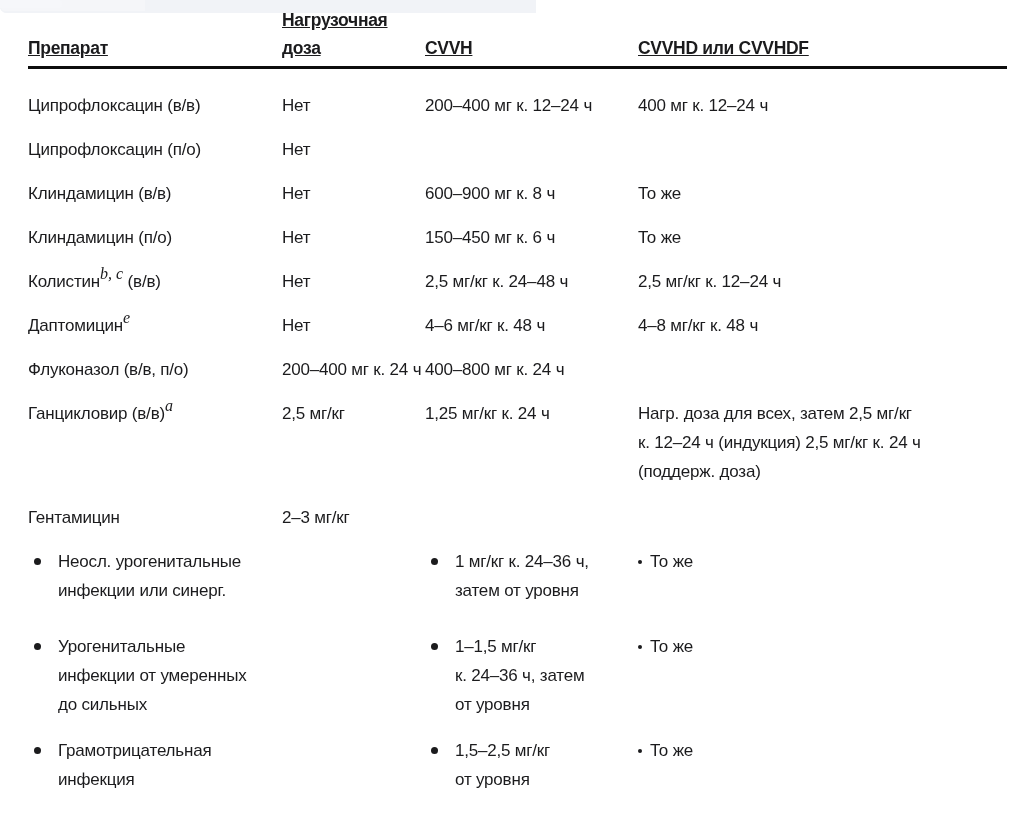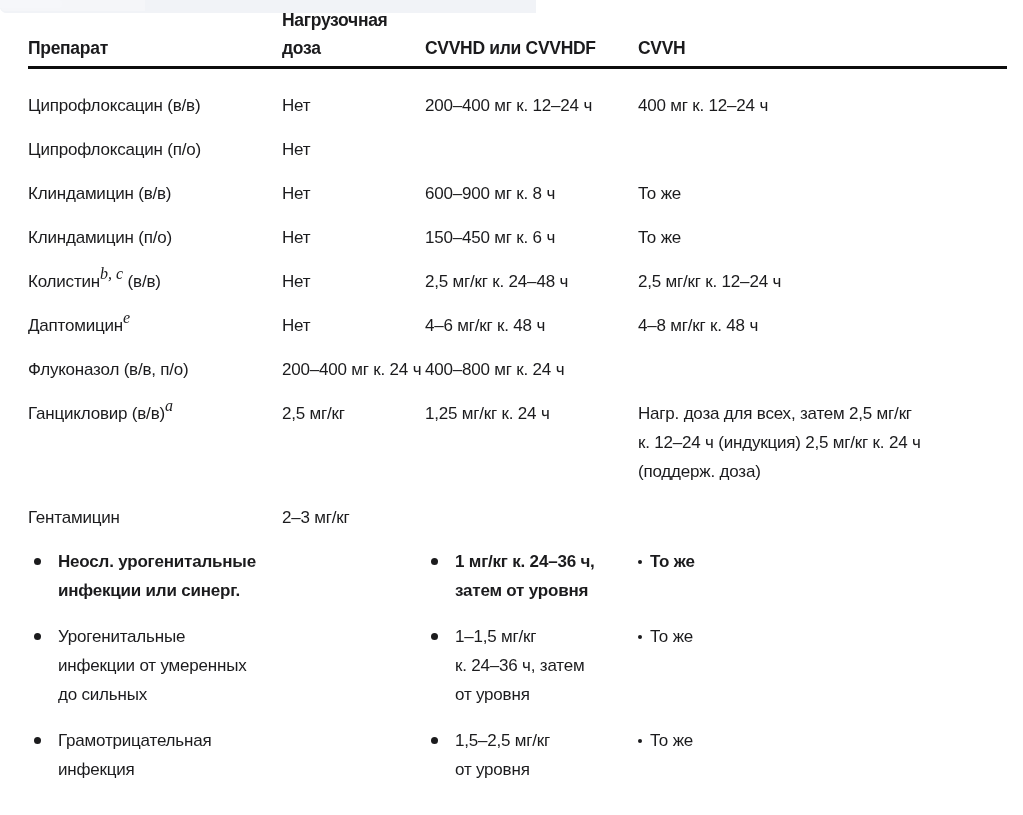--- a/index.html
+++ b/index.html
@@ -27,20 +27,21 @@
     grid-template-columns:254px 143px 213px 1fr;
     column-gap:0;
   }
   .hcell .hline {
     font-weight:700;
     font-size:17.5px;
     line-height:28px;
     height:28px;
     letter-spacing:-0.3px;
     white-space:nowrap;
+    text-decoration:underline;
   }
   .rule { border-top:3px solid #0d0d0d; margin-top:4px; }
 
   .tbody { padding-top:22px; }
   .row { margin-bottom:15px; }
 
   .cell {
     font-size:17px;
     line-height:29px;
     letter-spacing:-0.2px;
@@ -81,25 +82,25 @@
     <div class="hcell">
       <div class="hline"></div>
       <div class="hline">Препарат</div>
     </div>
     <div class="hcell">
       <div class="hline">Нагрузочная</div>
       <div class="hline">доза</div>
     </div>
     <div class="hcell">
       <div class="hline"></div>
+      <div class="hline">CVVH</div>
+    </div>
+    <div class="hcell">
+      <div class="hline"></div>
       <div class="hline">CVVHD или CVVHDF</div>
-    </div>
-    <div class="hcell">
-      <div class="hline"></div>
-      <div class="hline">CVVH</div>
     </div>
   </div>
   <div class="rule"></div>
   <div class="tbody" id="tbody">
       <div class="row">
         <div class="cell"><span class="line">Ципрофлоксацин (в/в)</span></div>
         <div class="cell"><span class="line">Нет</span></div>
         <div class="cell"><span class="line">200–400 мг к. 12–24 ч</span></div>
         <div class="cell"><span class="line">400 мг к. 12–24 ч</span></div>
       </div>
@@ -146,21 +147,21 @@
           <div class="line">к. 12–24 ч (индукция) 2,5 мг/кг к. 24 ч</div>
           <div class="line">(поддерж. доза)</div>
         </div>
       </div>
       <div class="row" style="margin-top: 12px;">
         <div class="cell"><span class="line">Гентамицин</span></div>
         <div class="cell"><span class="line">2–3 мг/кг</span></div>
         <div class="cell"></div>
         <div class="cell"></div>
       </div>
-      <div class="row" style="margin-bottom: 17px; font-weight: bold;">
+      <div class="row" style="margin-bottom: 27px;">
         <div class="cell has-bullet">
           <span class="bullet-box">
             <span class="dot-lg"></span>
           </span>
           <div>
             <div class="line">Неосл. урогенитальные</div>
             <div class="line">инфекции или синерг.</div>
           </div>
         </div>
         <div class="cell"></div>

